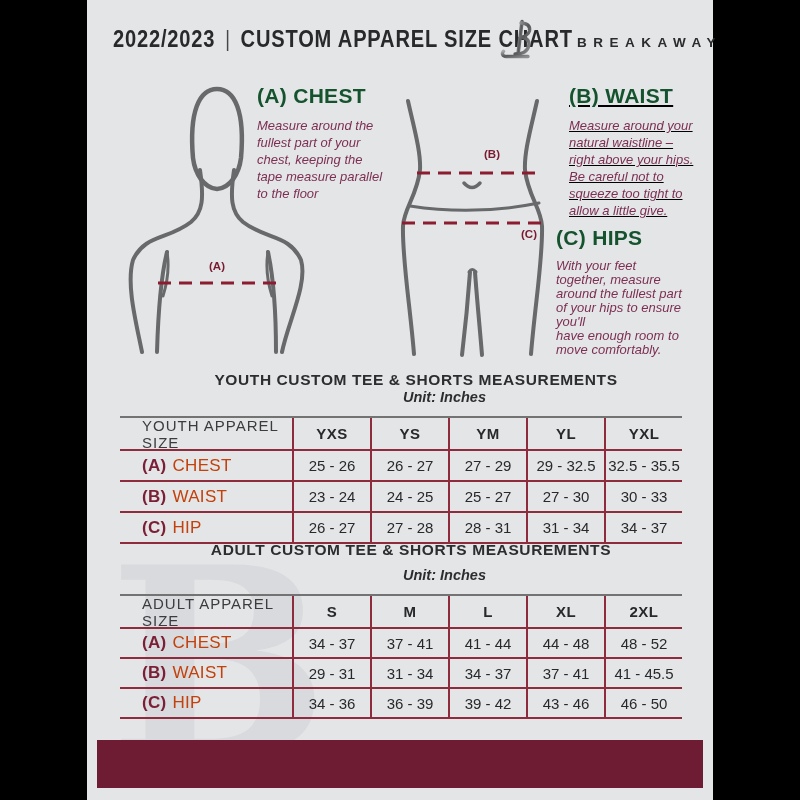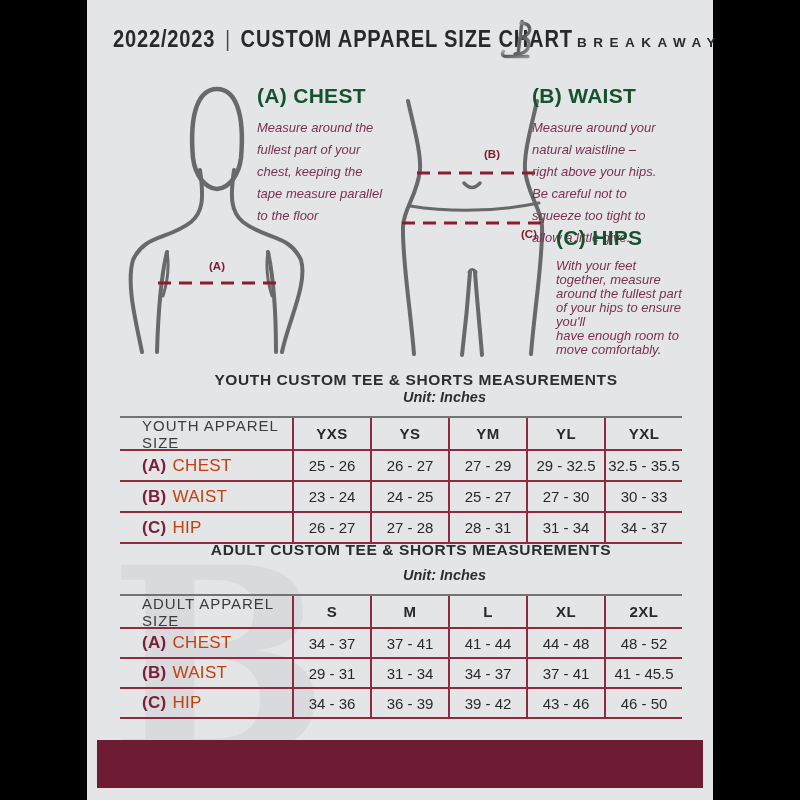--- a/index.html
+++ b/index.html
@@ -29,25 +29,25 @@
   .marker{
     position:absolute;width:30px;text-align:center;
     font-size:11.5px;font-weight:700;color:#7a1b30;z-index:2;
   }
   .marker-a{left:115px;top:260px;}
   .marker-b{left:390px;top:148px;}
   .marker-c{left:427px;top:228px;}
   
   .guide{position:absolute;z-index:2;}
   .guide-chest{left:170px;top:84px;width:165px;}
-  .guide-waist{left:445px;top:84px;width:160px;}
+  .guide-waist{left:482px;top:84px;width:160px;text-decoration:underline;}
   .guide-hips{left:469px;top:226px;width:160px;}
   .guide-h{font-size:21px;font-weight:700;letter-spacing:.3px;color:#14532d;}
   .guide-b{
-    margin-top:9px;font-size:13px;line-height:22px;
+    margin-top:9px;font-size:13px;line-height:17px;
     font-style:italic;font-weight:500;color:#7c2f53;white-space:pre-line;
   }
   .guide-hips .guide-b{line-height:14px;}
   
   .sect-title{
     position:absolute;left:0;width:626px;text-align:center;z-index:2;
     font-size:15.5px;font-weight:700;letter-spacing:.6px;color:#2c2d2f;
   }
   .sect-unit{
     position:absolute;left:0;width:715px;text-align:center;z-index:2;

